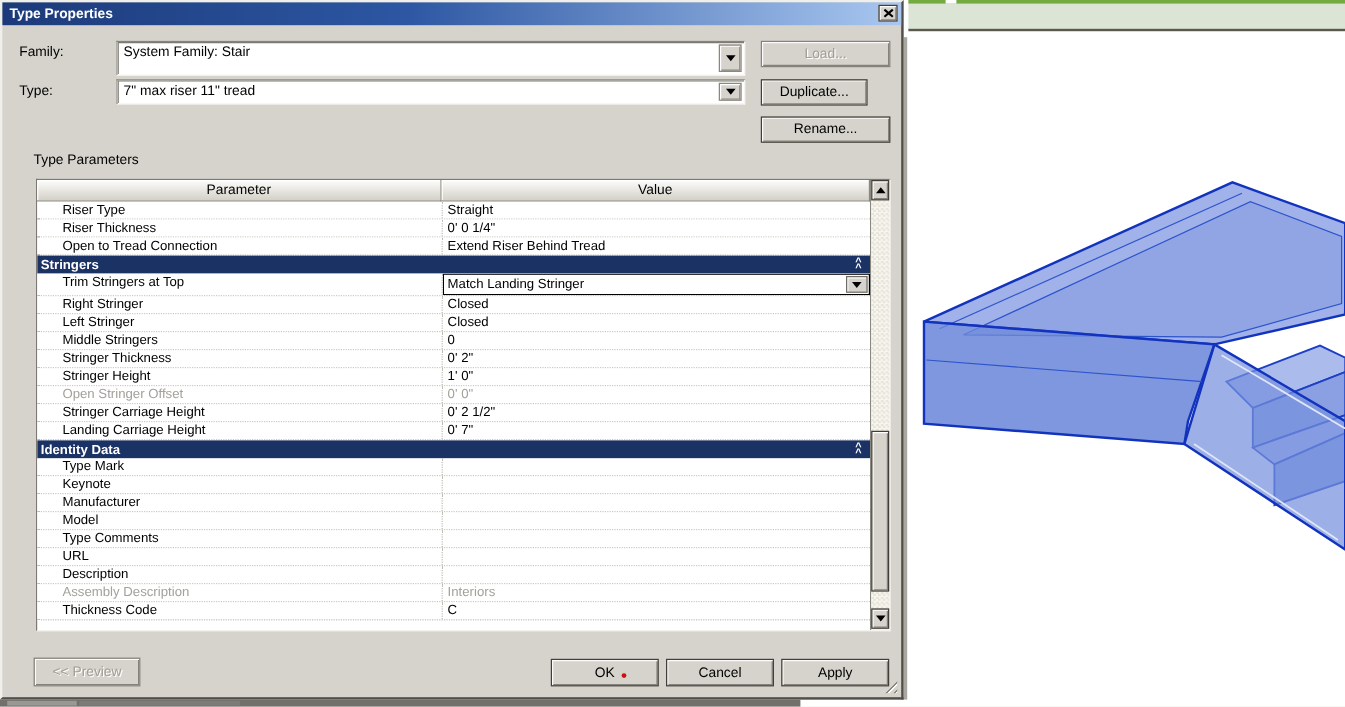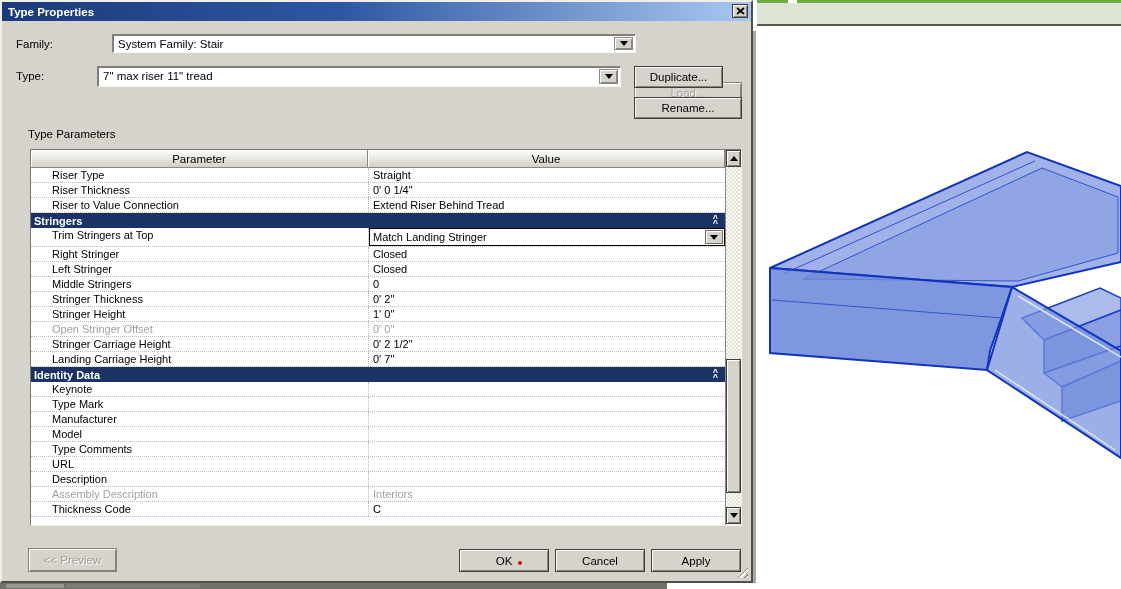--- a/index.html
+++ b/index.html
@@ -118,27 +118,27 @@
     <span>Type Properties</span>
   </div>
   <div class="abs closebtn">
     <svg width="9" height="8" viewBox="0 0 9 8">
       <line x1="1" y1="1" x2="8" y2="7" stroke="#000" stroke-width="1.8"></line>
       <line x1="8" y1="1" x2="1" y2="7" stroke="#000" stroke-width="1.8"></line>
     </svg>
   </div>
 
   <div class="abs lbl" style="left:14px;top:36px;">Family:</div>
-  <div class="abs combo" style="left:95px;top:32px;width:524px;height:19px;margin-left:15px;">
+  <div class="abs combo" style="left:95px;top:32px;width:524px;height:29px;">
     <span class="txt">System Family: Stair</span>
     <span class="dbtn">
         <span class="tri-dn"></span>
       </span>
   </div>
-  <div class="abs wbtn disabled" style="left:632px;top:32px;width:108px;height:22px;margin-top:48px;">Load...</div>
+  <div class="abs wbtn disabled" style="left:632px;top:32px;width:108px;height:22px;">Load...</div>
 
   <div class="abs lbl" style="left:14px;top:68px;">Type:</div>
   <div class="abs combo" style="left:95px;top:64px;width:524px;height:21px;">
     <span class="txt">7" max riser 11" tread</span>
     <span class="dbtn">
         <span class="tri-dn"></span>
       </span>
   </div>
   <div class="abs wbtn" style="left:632px;top:64px;width:89px;height:22px;">Duplicate...</div>
   <div class="abs wbtn" style="left:632px;top:95px;width:108px;height:22px;">Rename...</div>
@@ -153,21 +153,21 @@
     <div class="rows" id="rows-container">
         <div class="prow">
           <div class="pname">Riser Type</div>
           <div class="pval">Straight</div>
         </div>
         <div class="prow">
           <div class="pname">Riser Thickness</div>
           <div class="pval">0'  0 1/4"</div>
         </div>
         <div class="prow">
-          <div class="pname">Riser to Value Connection</div>
+          <div class="pname">Open to Tread Connection</div>
           <div class="pval">Extend Riser Behind Tread</div>
         </div>
         <div class="psection">
           <span>Stringers</span>
           <span class="chev">
             <span>^</span>
             <span>^</span>
           </span>
         </div>
         <div class="prow combo-row">
@@ -214,25 +214,25 @@
           <div class="pval">0'  7"</div>
         </div>
         <div class="psection">
           <span>Identity Data</span>
           <span class="chev">
             <span>^</span>
             <span>^</span>
           </span>
         </div>
         <div class="prow">
+          <div class="pname">Type Mark</div>
+          <div class="pval"></div>
+        </div>
+        <div class="prow">
           <div class="pname">Keynote</div>
-          <div class="pval"></div>
-        </div>
-        <div class="prow">
-          <div class="pname">Type Mark</div>
           <div class="pval"></div>
         </div>
         <div class="prow">
           <div class="pname">Manufacturer</div>
           <div class="pval"></div>
         </div>
         <div class="prow">
           <div class="pname">Model</div>
           <div class="pval"></div>
         </div>

